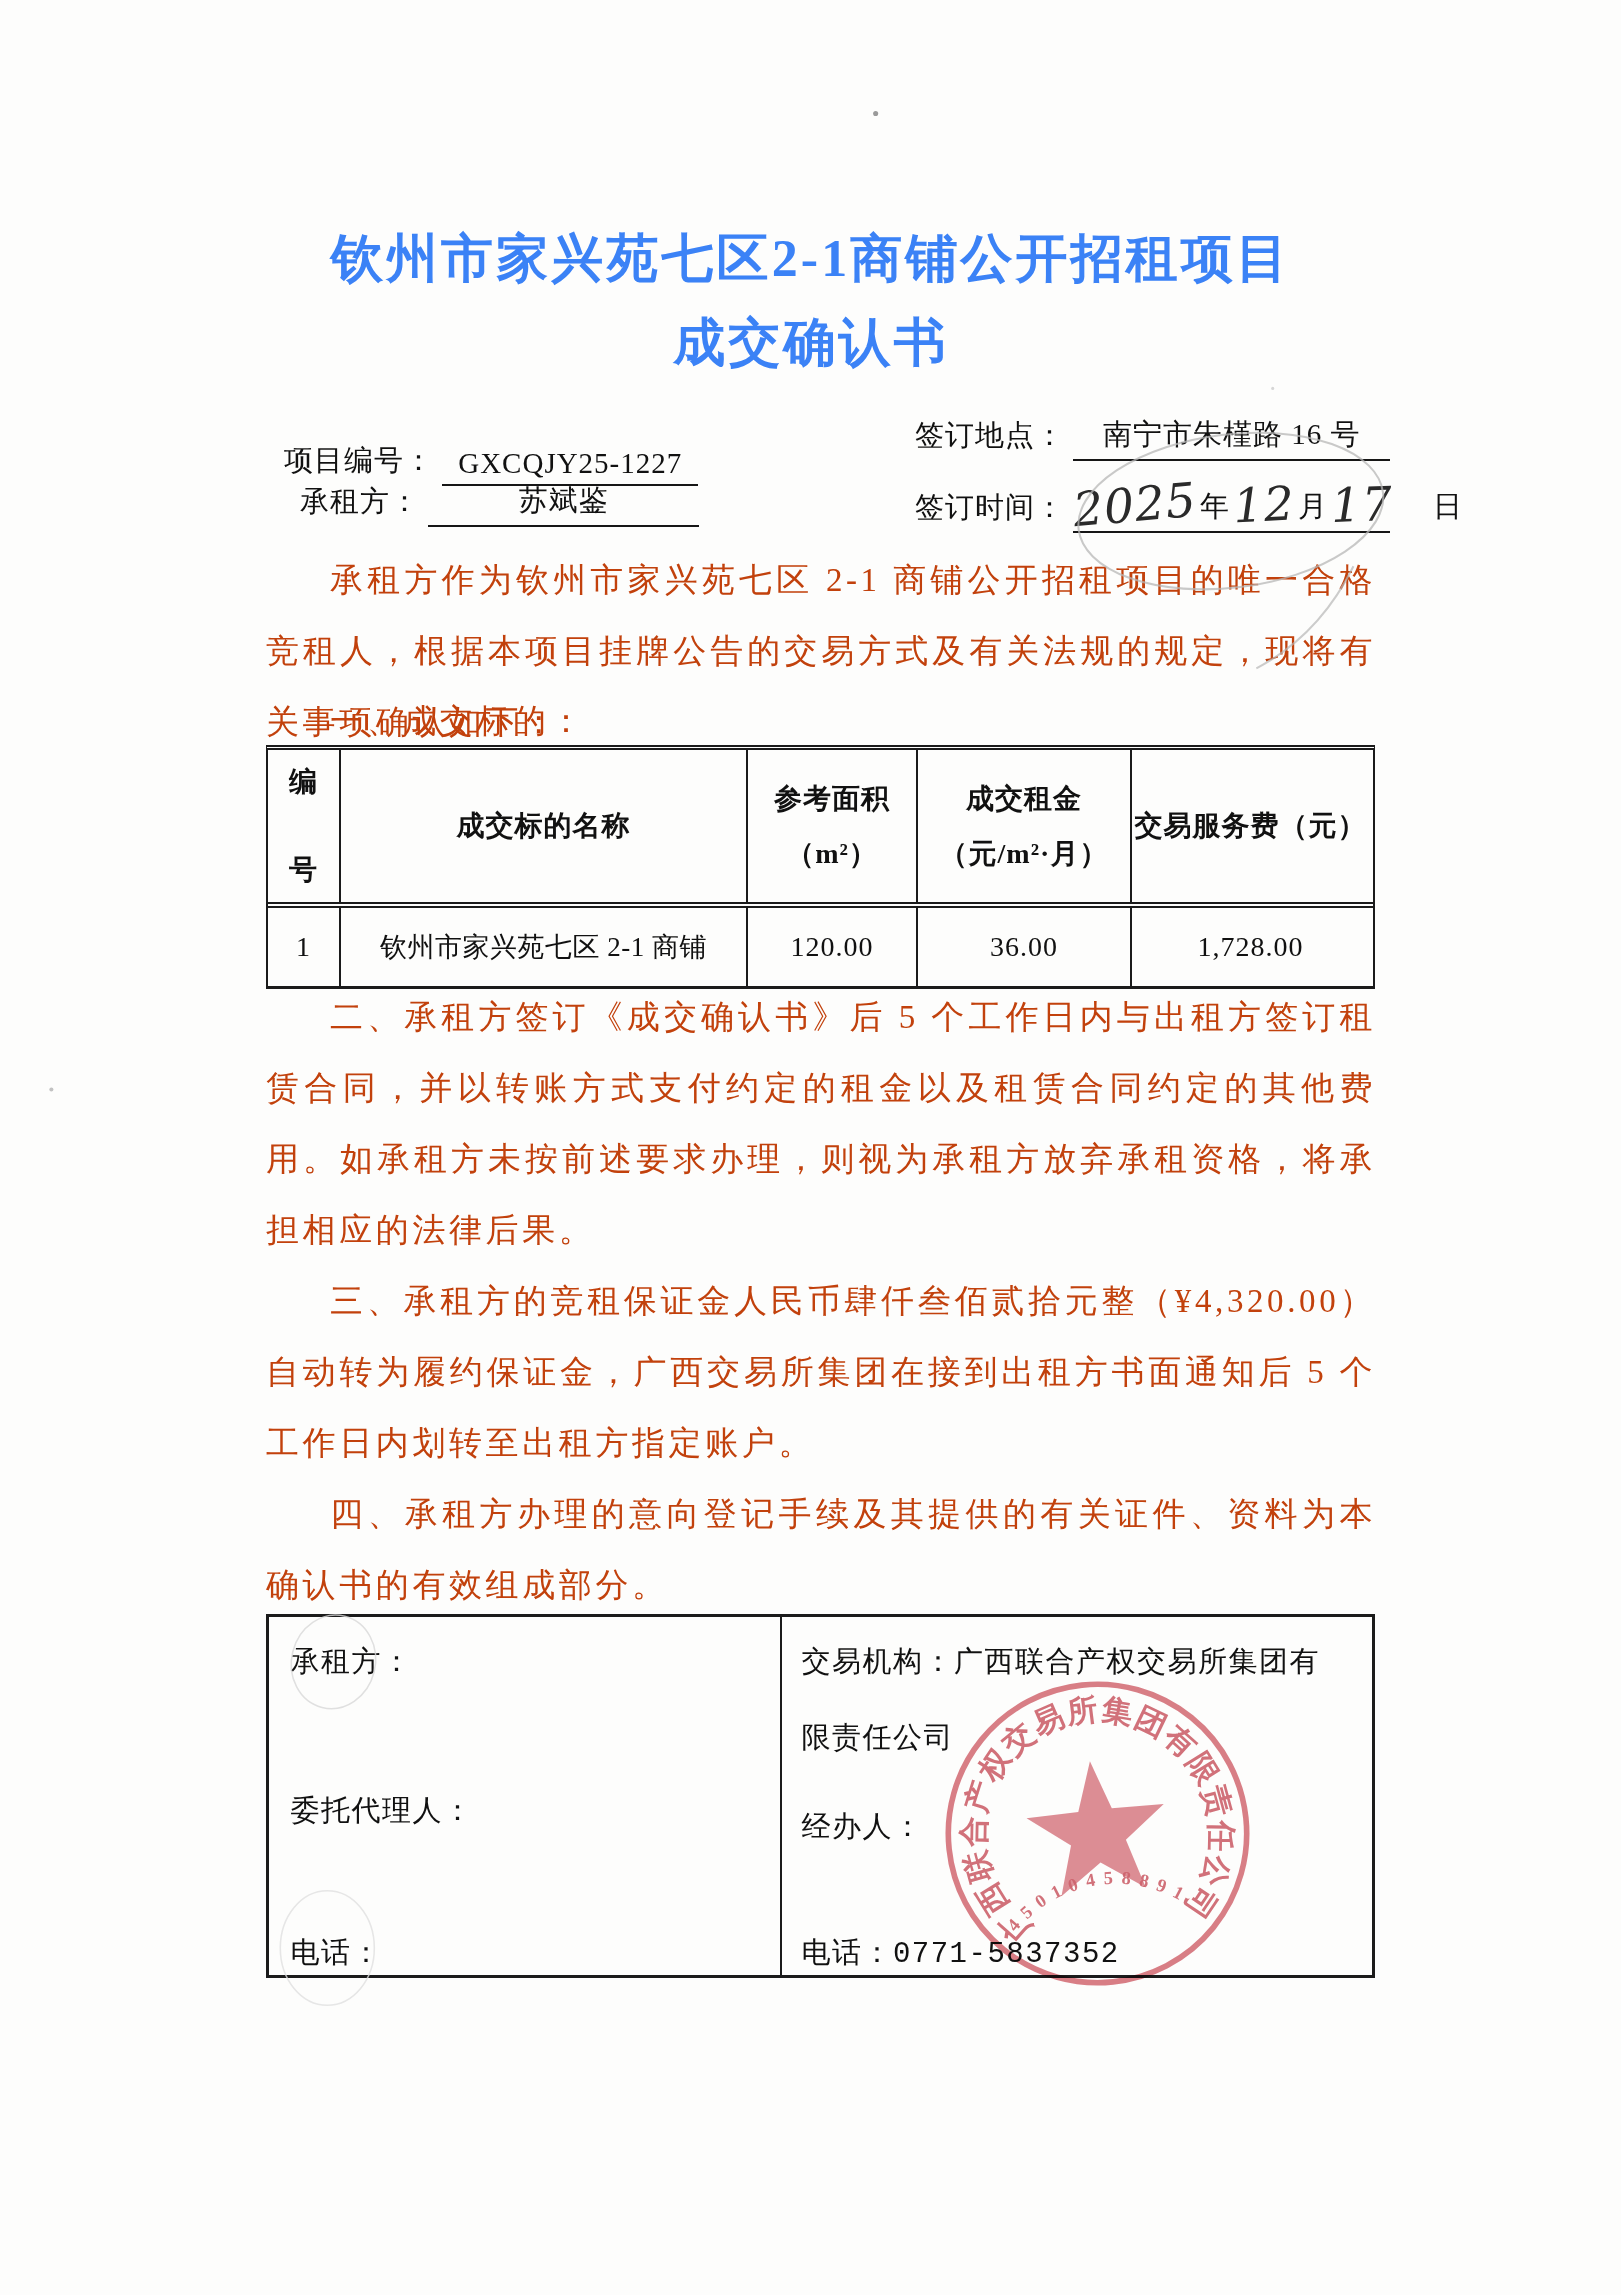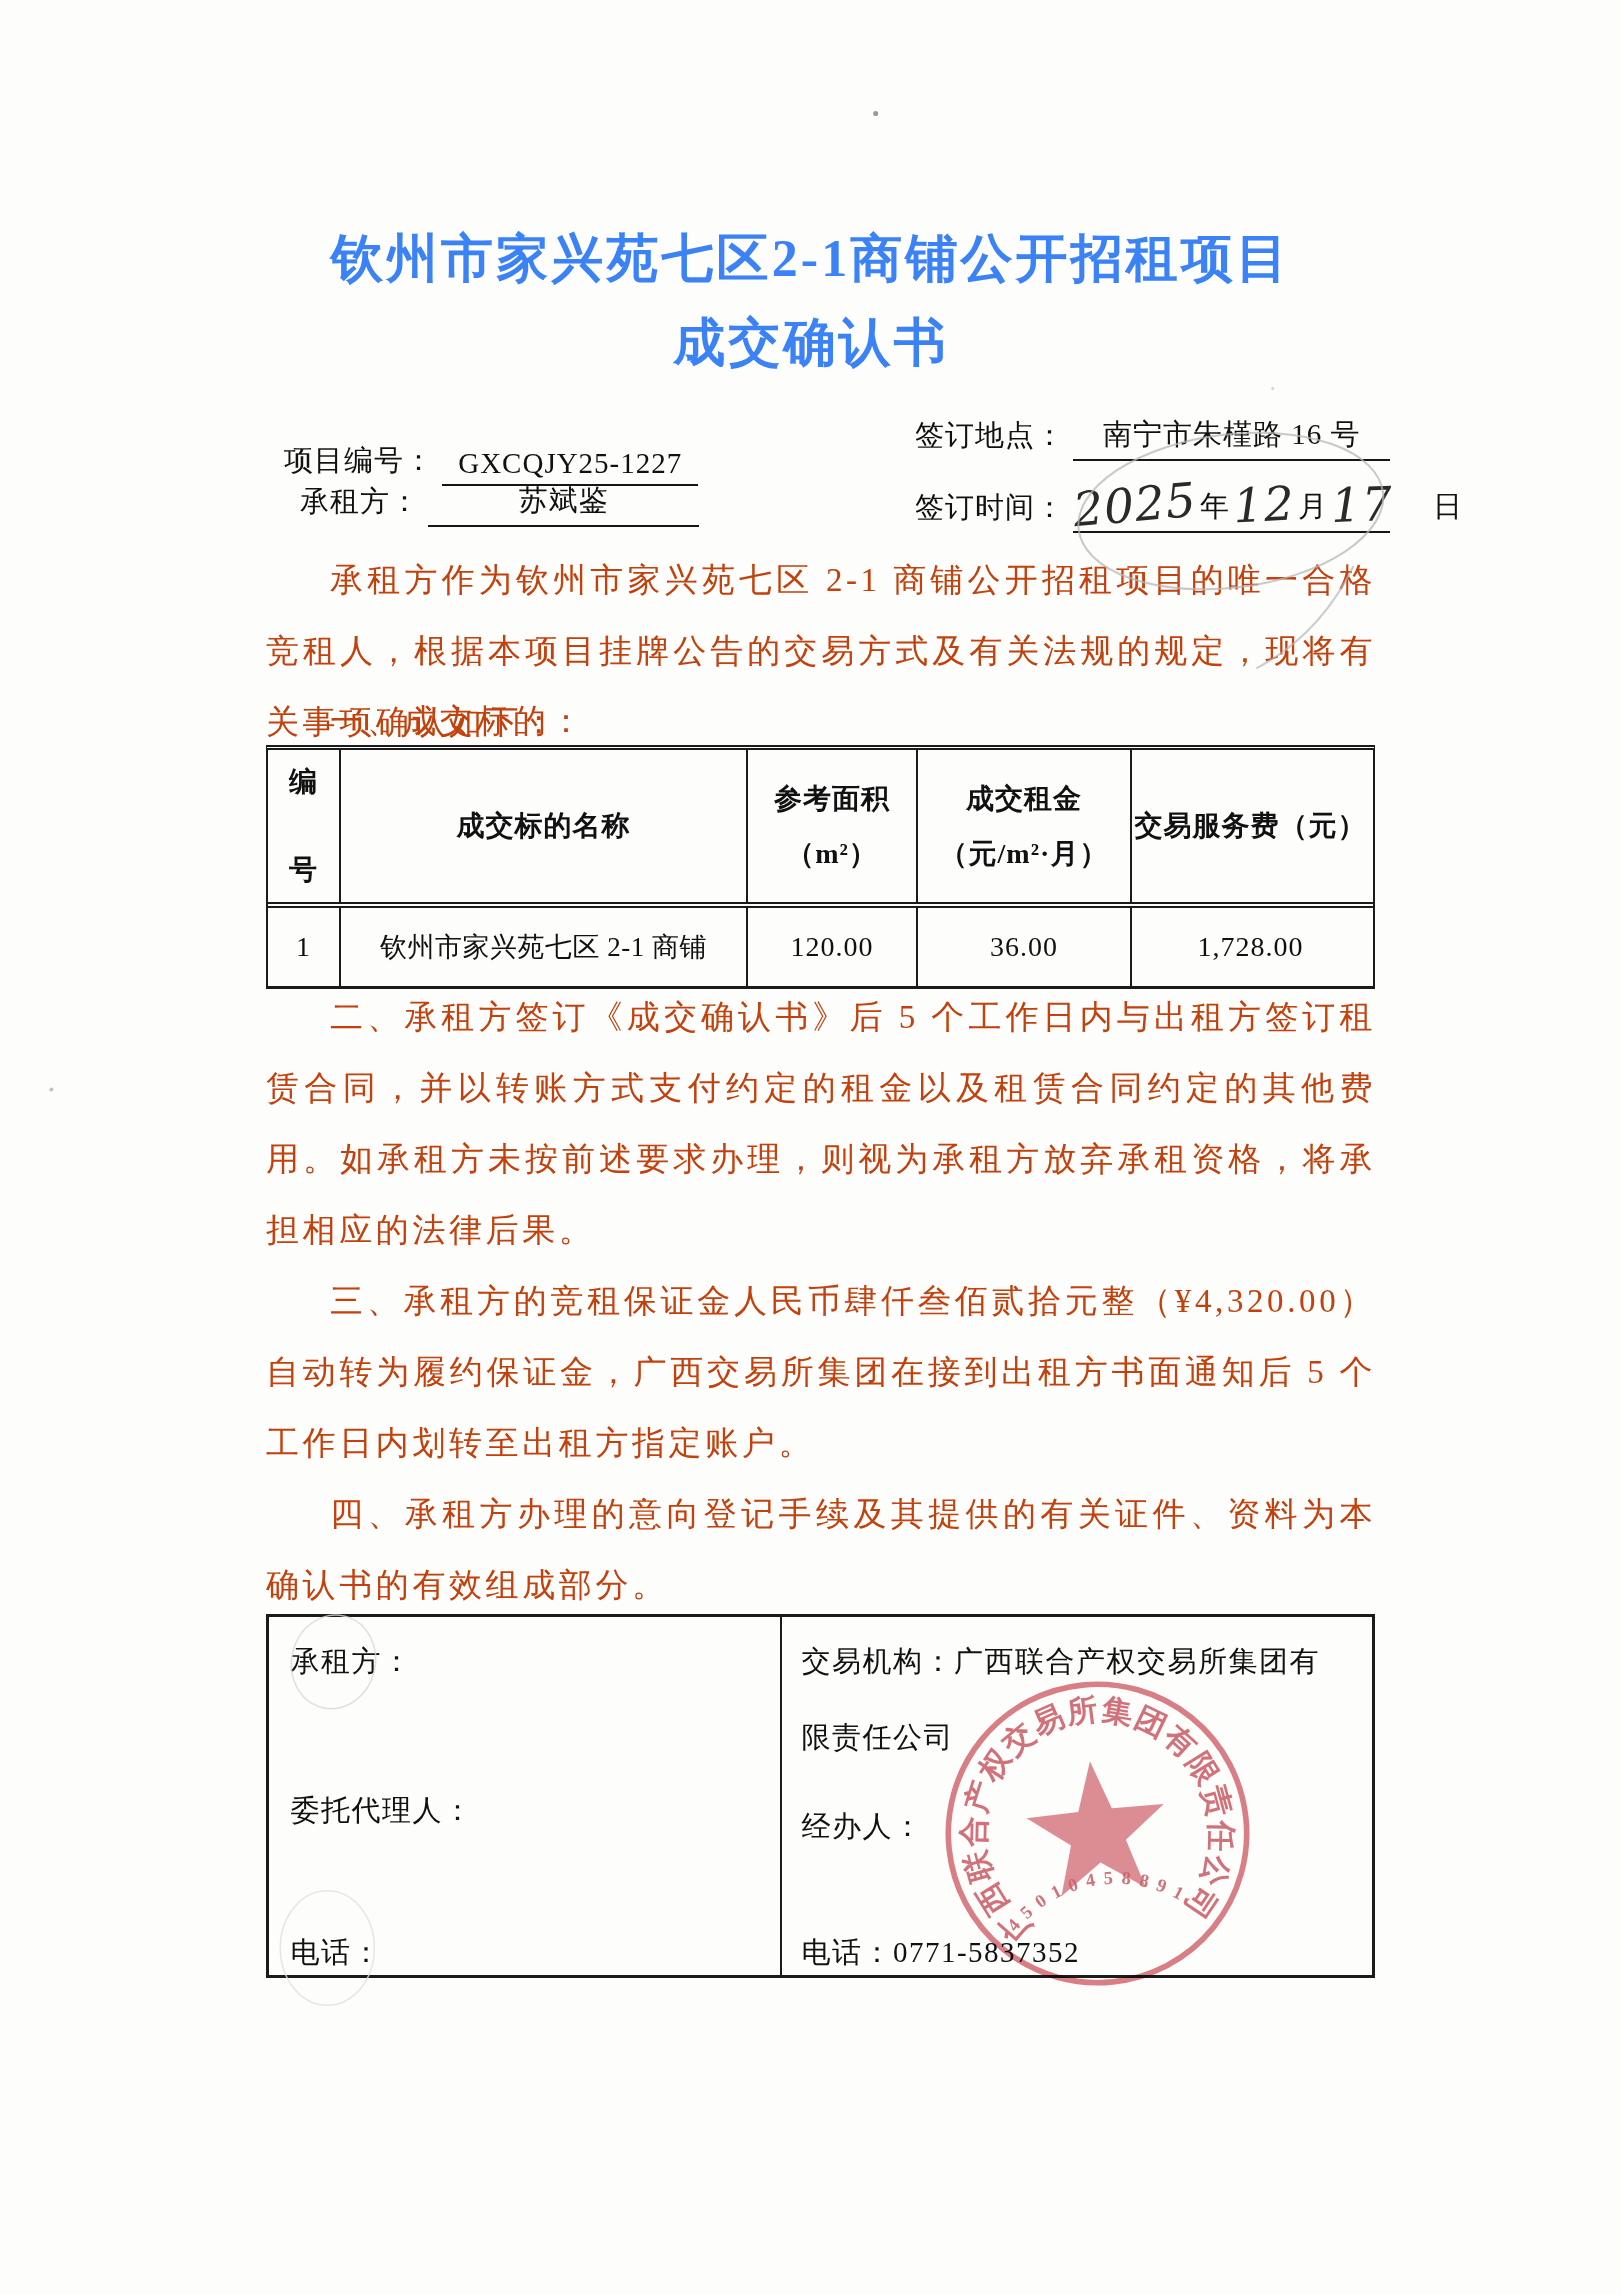--- a/index.html
+++ b/index.html
@@ -56,21 +56,21 @@
   .t1 .cell:last-child{border-right:none;}
   .t1 .hrow .cell{font-weight:bold;}
   .t1 .hline{line-height:55px;}
   .t1 .vno{justify-content:space-between;padding:13.3px 0;}
   
   .t2{
     left:266px;top:1614px;width:1109px;height:364px;
     border:3.1px solid #1b1b1b;box-sizing:border-box;
   }
   .t2 .lcell{position:absolute;left:0;top:0;width:513px;height:100%;border-right:2px solid #1b1b1b;box-sizing:border-box;}
-  .t2 .rcell{position:absolute;left:513px;top:0;right:0;height:100%;}
+  .t2 .rcell{position:absolute;left:513px;top:0;right:0;height:100%;font-family:Liberation Mono, monospace;}
   .t2 .item{position:absolute;font-size:29px;letter-spacing:1.5px;white-space:nowrap;}
   
   .seal{left:934px;top:1670px;mix-blend-mode:multiply;opacity:0.88;}
   
   .pencil{left:0;top:0;pointer-events:none;}
 </style>
 </head>
 <body>
 
 <div class="abs doc-title" style="top:224px;">钦州市家兴苑七区2-1商铺公开招租项目</div>

